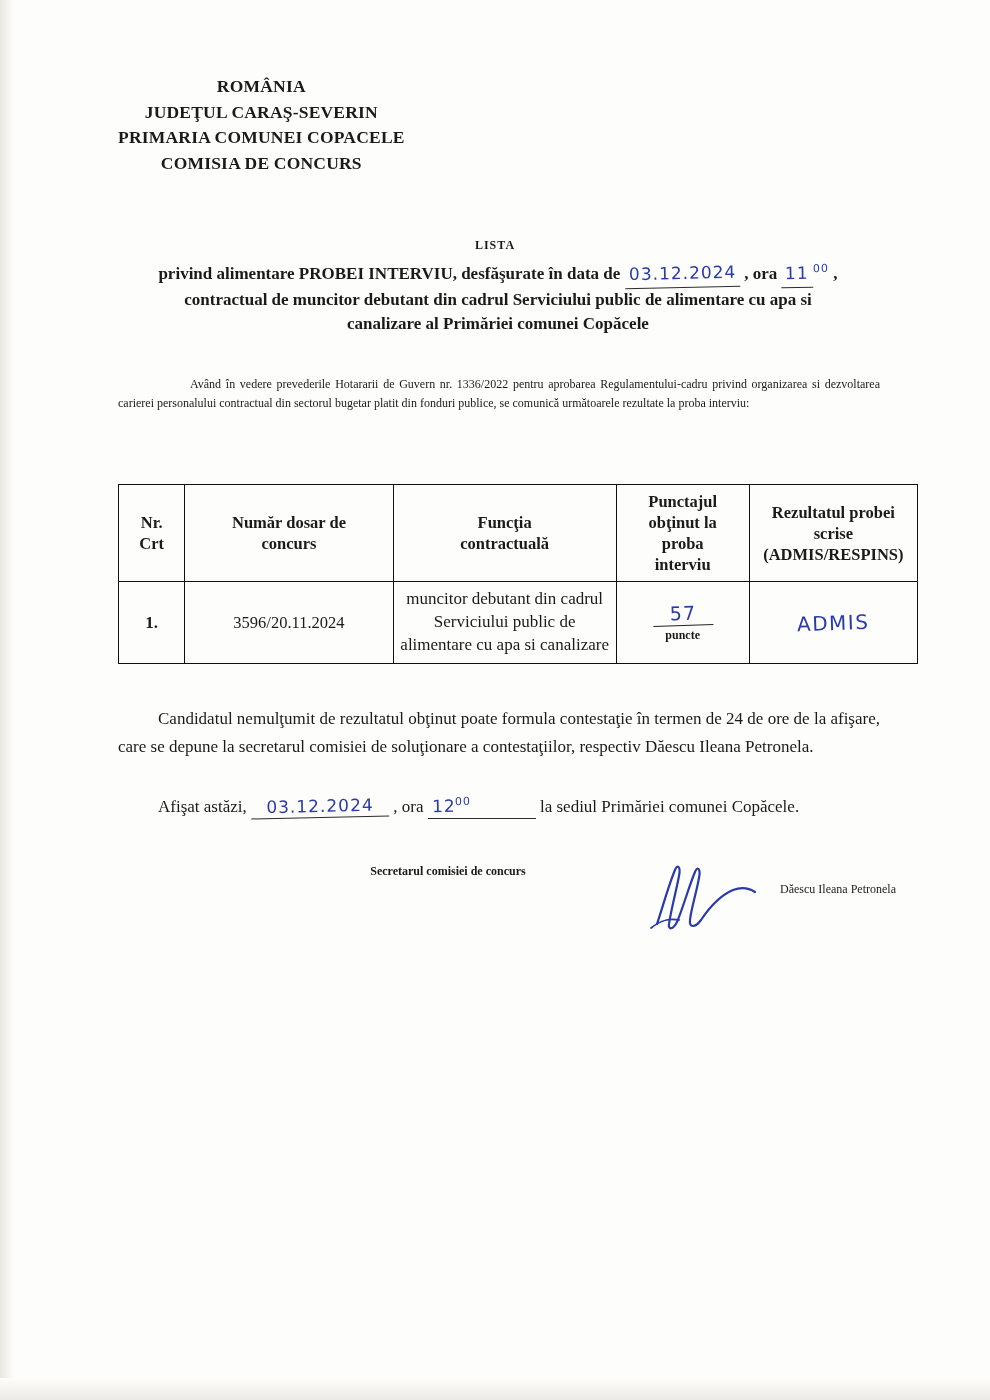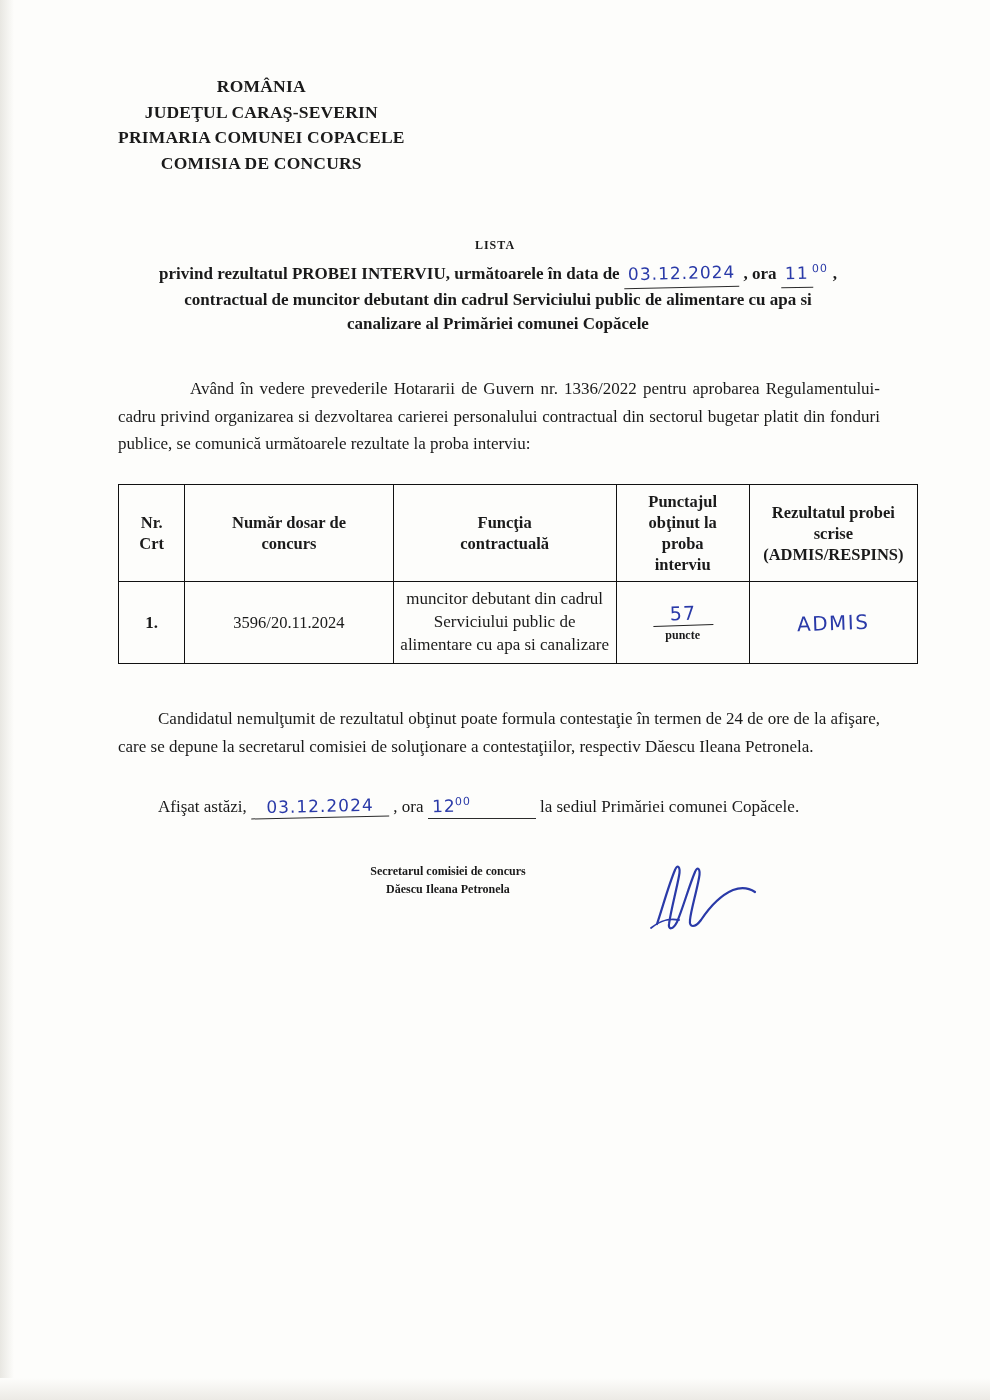--- a/index.html
+++ b/index.html
@@ -92,21 +92,21 @@
   .sup {
     font-size: 11px;
     vertical-align: super;
   }
 
   .para {
     position: absolute;
     left: 118px;
     top: 375px;
     width: 762px;
-    font-size: 17px;
+    font-size: 12px;
     line-height: 1.62;
     text-align: justify;
     text-indent: 72px;
   }
 
   table.results {
     position: absolute;
     left: 118px;
     top: 484px;
     width: 800px;
@@ -196,21 +196,21 @@
 
   .signature {
     position: absolute;
     left: 0; top: 862px;
     width: 896px;
     text-align: center;
     font-size: 12px;
     line-height: 1.5;
   }
   .signature .role { font-weight: bold; }
-  .signature .name { font-weight: bold; }
+  .signature .name { font-weight: normal; text-align: right; }
 
   .sig-mark {
     position: absolute;
     left: 645px;
     top: 862px;
     width: 120px;
     height: 72px;
     pointer-events: none;
   }
 </style>
@@ -227,21 +227,21 @@
       <div>ROMÂNIA</div>
       <div>JUDEŢUL CARAŞ-SEVERIN</div>
       <div>PRIMARIA COMUNEI COPACELE</div>
       <div>COMISIA DE CONCURS</div>
     </div>
 
     <div class="title-lista">LISTA</div>
 
     <div class="subtitle">
       <span class="ln ln1">
-        <span>privind rezultatul PROBEI INTERVIU, următoarele în data de</span>
+        <span>privind alimentare PROBEI INTERVIU, desfăşurate în data de</span>
         <span class="hand hand-u">03.12.2024</span>
         <span>, ora</span>
         <span class="hand hand-u">11</span><span class="hand sup">00</span>
         <span>,</span>
       </span>
       <span class="ln">contractual de muncitor debutant din cadrul Serviciului public de alimentare cu apa si</span>
       <span class="ln">canalizare al Primăriei comunei Copăcele</span>
     </div>
 
     <div class="para">Având în vedere prevederile Hotararii de Guvern nr. 1336/2022 pentru aprobarea Regulamentului-cadru privind organizarea si dezvoltarea carierei personalului contractual din sectorul bugetar platit din fonduri publice, se  comunică următoarele rezultate la proba interviu:</div>

